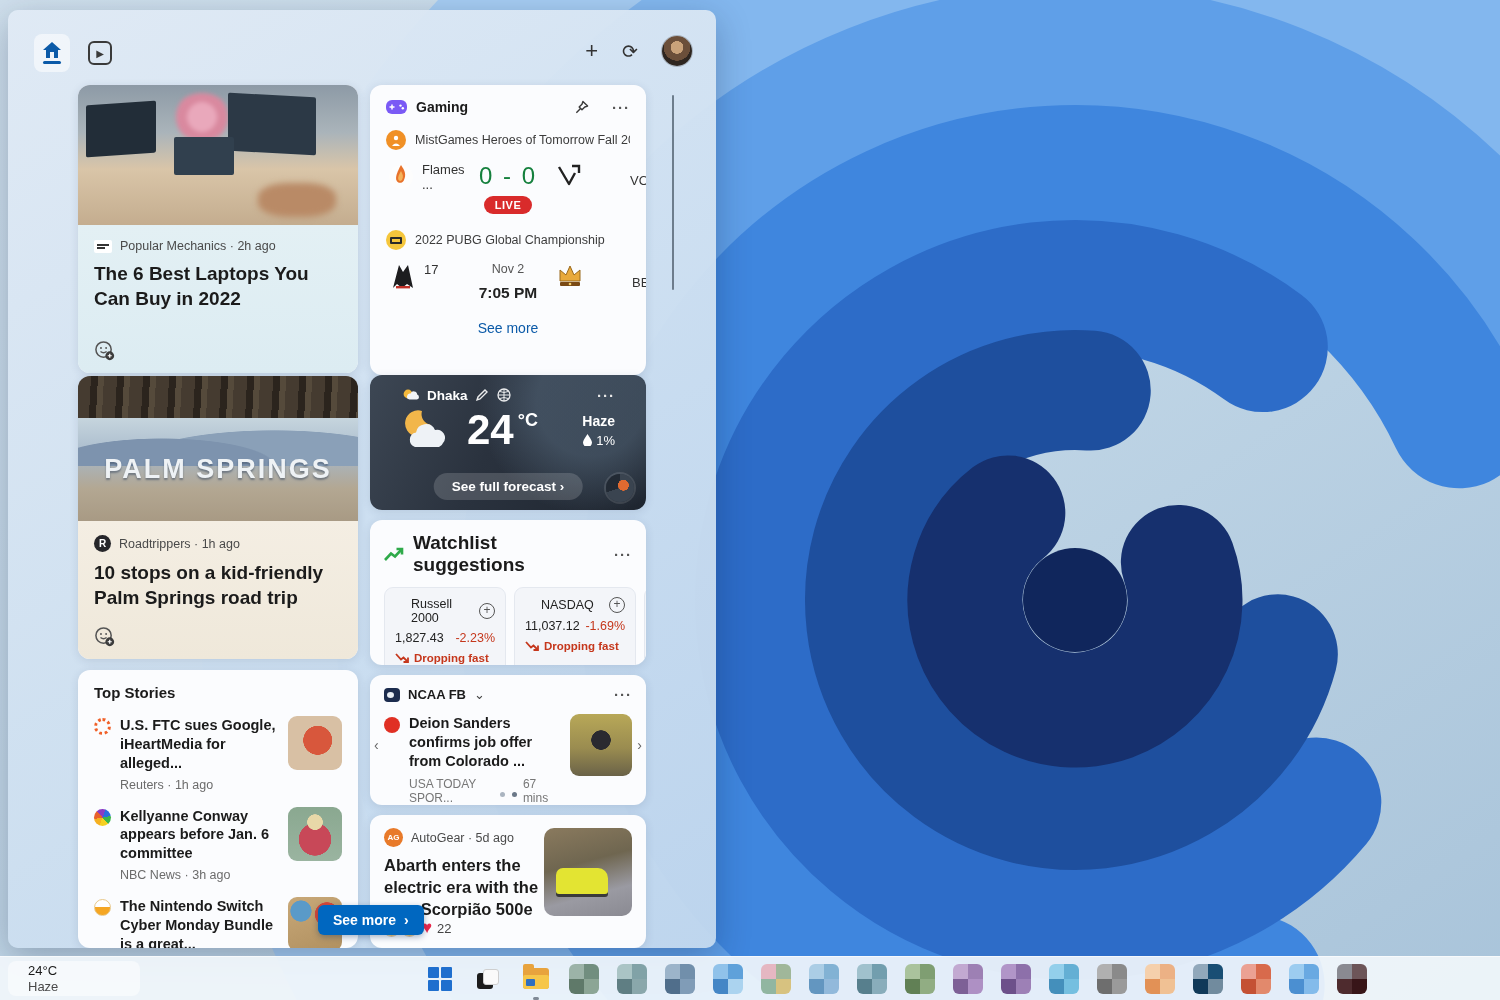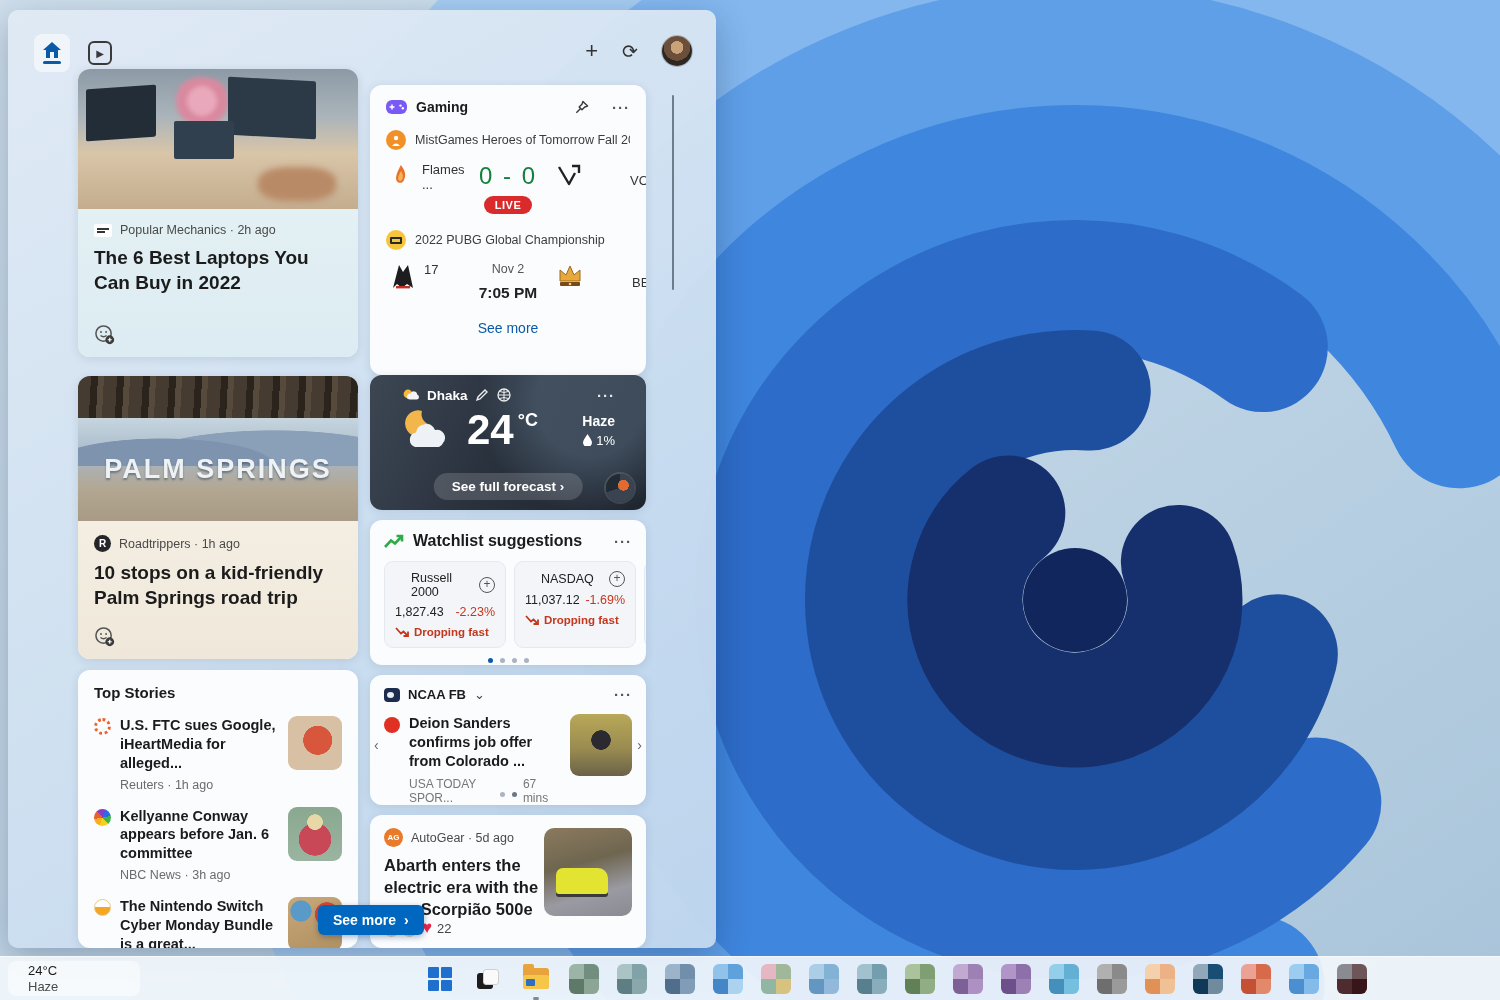--- a/index.html
+++ b/index.html
@@ -28,21 +28,21 @@
   .avatar { width:30px; height:30px; border-radius:50%; cursor:pointer;
     background:radial-gradient(circle at 50% 38%, #c9a27a 0 26%, #6b4f3a 27% 55%, #2e2620 56% 100%); box-shadow:0 0 0 1px rgba(0,0,0,0.2); }
 
   
   .card { position:absolute; border-radius:12px; background:#fbfcfe; box-shadow:0 2px 10px rgba(30,50,80,0.12); overflow:hidden; }
   .byline { display:flex; align-items:center; gap:8px; font-size:12.5px; color:#4a4a4a; }
   .card-title { font-weight:bold; color:#1b1b1b; }
   .ellipsis { font-size:15px; font-weight:bold; letter-spacing:1px; color:#555; cursor:pointer; line-height:1; }
 
   
-  .laptops-card { left:70px; top:59px; width:280px; height:288px; }
+  .laptops-card { left:70px; top:75px; width:280px; height:288px; }
   .laptops-img { height:140px; position:relative; overflow:hidden;
     background:linear-gradient(180deg,#8d9aa6 0%, #aab4ba 34%, #d9c5a8 60%, #c4ad8f 100%); cursor:pointer; }
   .lap1,.lap2,.lap3 { position:absolute; background:#222d38; border-radius:2px; }
   .lap1 { left:8px; top:18px; width:70px; height:52px; transform:skewY(-4deg); }
   .lap2 { left:150px; top:10px; width:88px; height:58px; transform:skewY(3deg); background:#2c3946; }
   .lap3 { left:96px; top:52px; width:60px; height:38px; background:#31404e; }
   .blossom { position:absolute; left:96px; top:8px; width:56px; height:48px; border-radius:50%;
     background:radial-gradient(circle, #e9a8bb 0 40%, #d9899f 41% 70%, transparent 71%); filter:blur(2px); }
   .hands { position:absolute; right:22px; bottom:8px; width:78px; height:34px; border-radius:40%;
     background:#b98a66; filter:blur(3px); }
@@ -103,21 +103,21 @@
   .w-forecast { position:absolute; left:50%; transform:translateX(-50%); bottom:10px;
     background:rgba(255,255,255,0.16); border-radius:16px; padding:6px 18px; font-size:13.5px; font-weight:bold; cursor:pointer; white-space:nowrap; }
   .weather-card { position:absolute; }
   .aqi { position:absolute; right:12px; bottom:8px; width:28px; height:28px; border-radius:50%; cursor:pointer;
     background:radial-gradient(circle at 62% 40%, #e06a30 0 22%, transparent 23%),
                conic-gradient(#3a4450 0 70%, #222a34 70% 100%); box-shadow:0 0 0 2px rgba(255,255,255,0.12); }
 
   
   .watch-card { left:362px; top:510px; width:276px; height:145px; padding:12px 0 0 14px; }
   .wl-header { display:flex; align-items:center; gap:9px; padding-right:14px; }
-  .wl-title { font-size:16px; font-weight:bold; color:#1b1b1b; flex:1; }
+  .wl-title { font-size:19px; font-weight:bold; color:#1b1b1b; flex:1; }
   .wl-row { display:flex; gap:8px; margin-top:11px; overflow:hidden; }
   .stock { flex:none; width:122px; background:#f3f5f9; border:1px solid #e4e8ef; border-radius:9px; padding:9px 10px; cursor:pointer; }
   .stock-top { display:flex; align-items:center; justify-content:space-between; font-size:12.5px; color:#222;margin-left:16px; }
   .plus-circle { width:16px; height:16px; border:1.4px solid #555; border-radius:50%; color:#555;
     font-size:12px; line-height:13px; text-align:center; cursor:pointer; flex:none; }
   .stock-mid { display:flex; justify-content:space-between; font-size:12.5px; color:#222; margin-top:6px; }
   .neg { color:#c5371c; }
   .stock-status { display:flex; align-items:center; gap:5px; font-size:11.5px; color:#c5371c; margin-top:7px; font-weight:bold; }
   .dots { display:flex; gap:7px; justify-content:center; margin-top:10px; }
   .dot { width:5px; height:5px; border-radius:50%; background:#aab4c0; cursor:pointer; }

